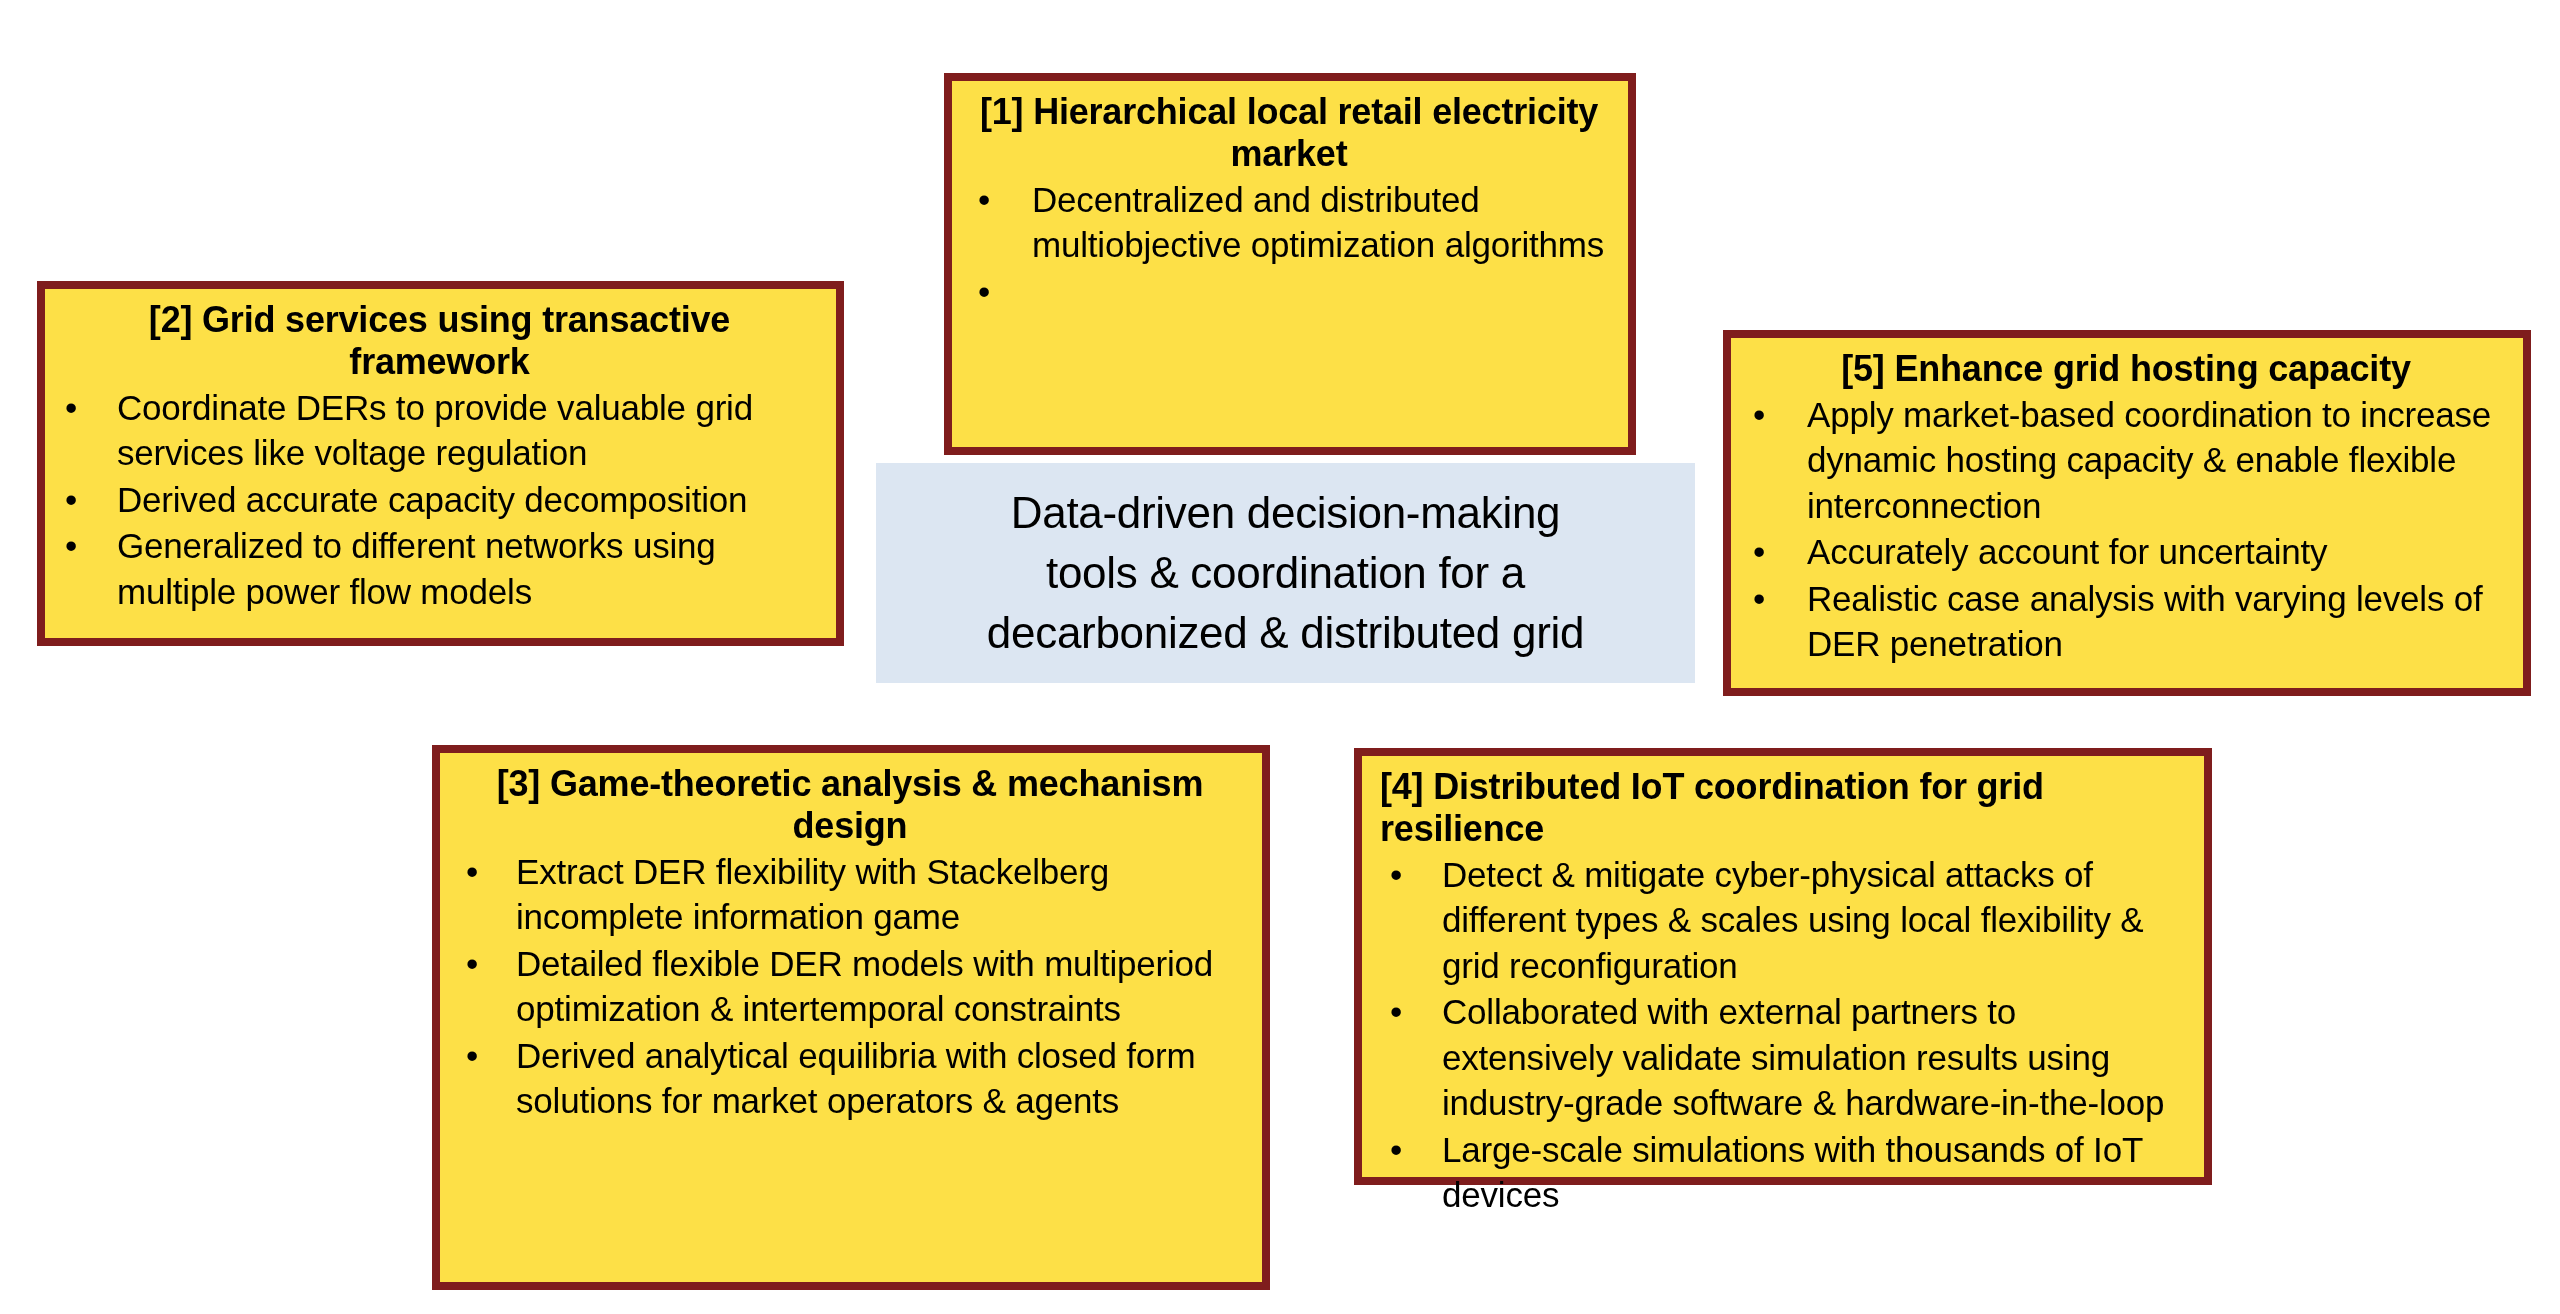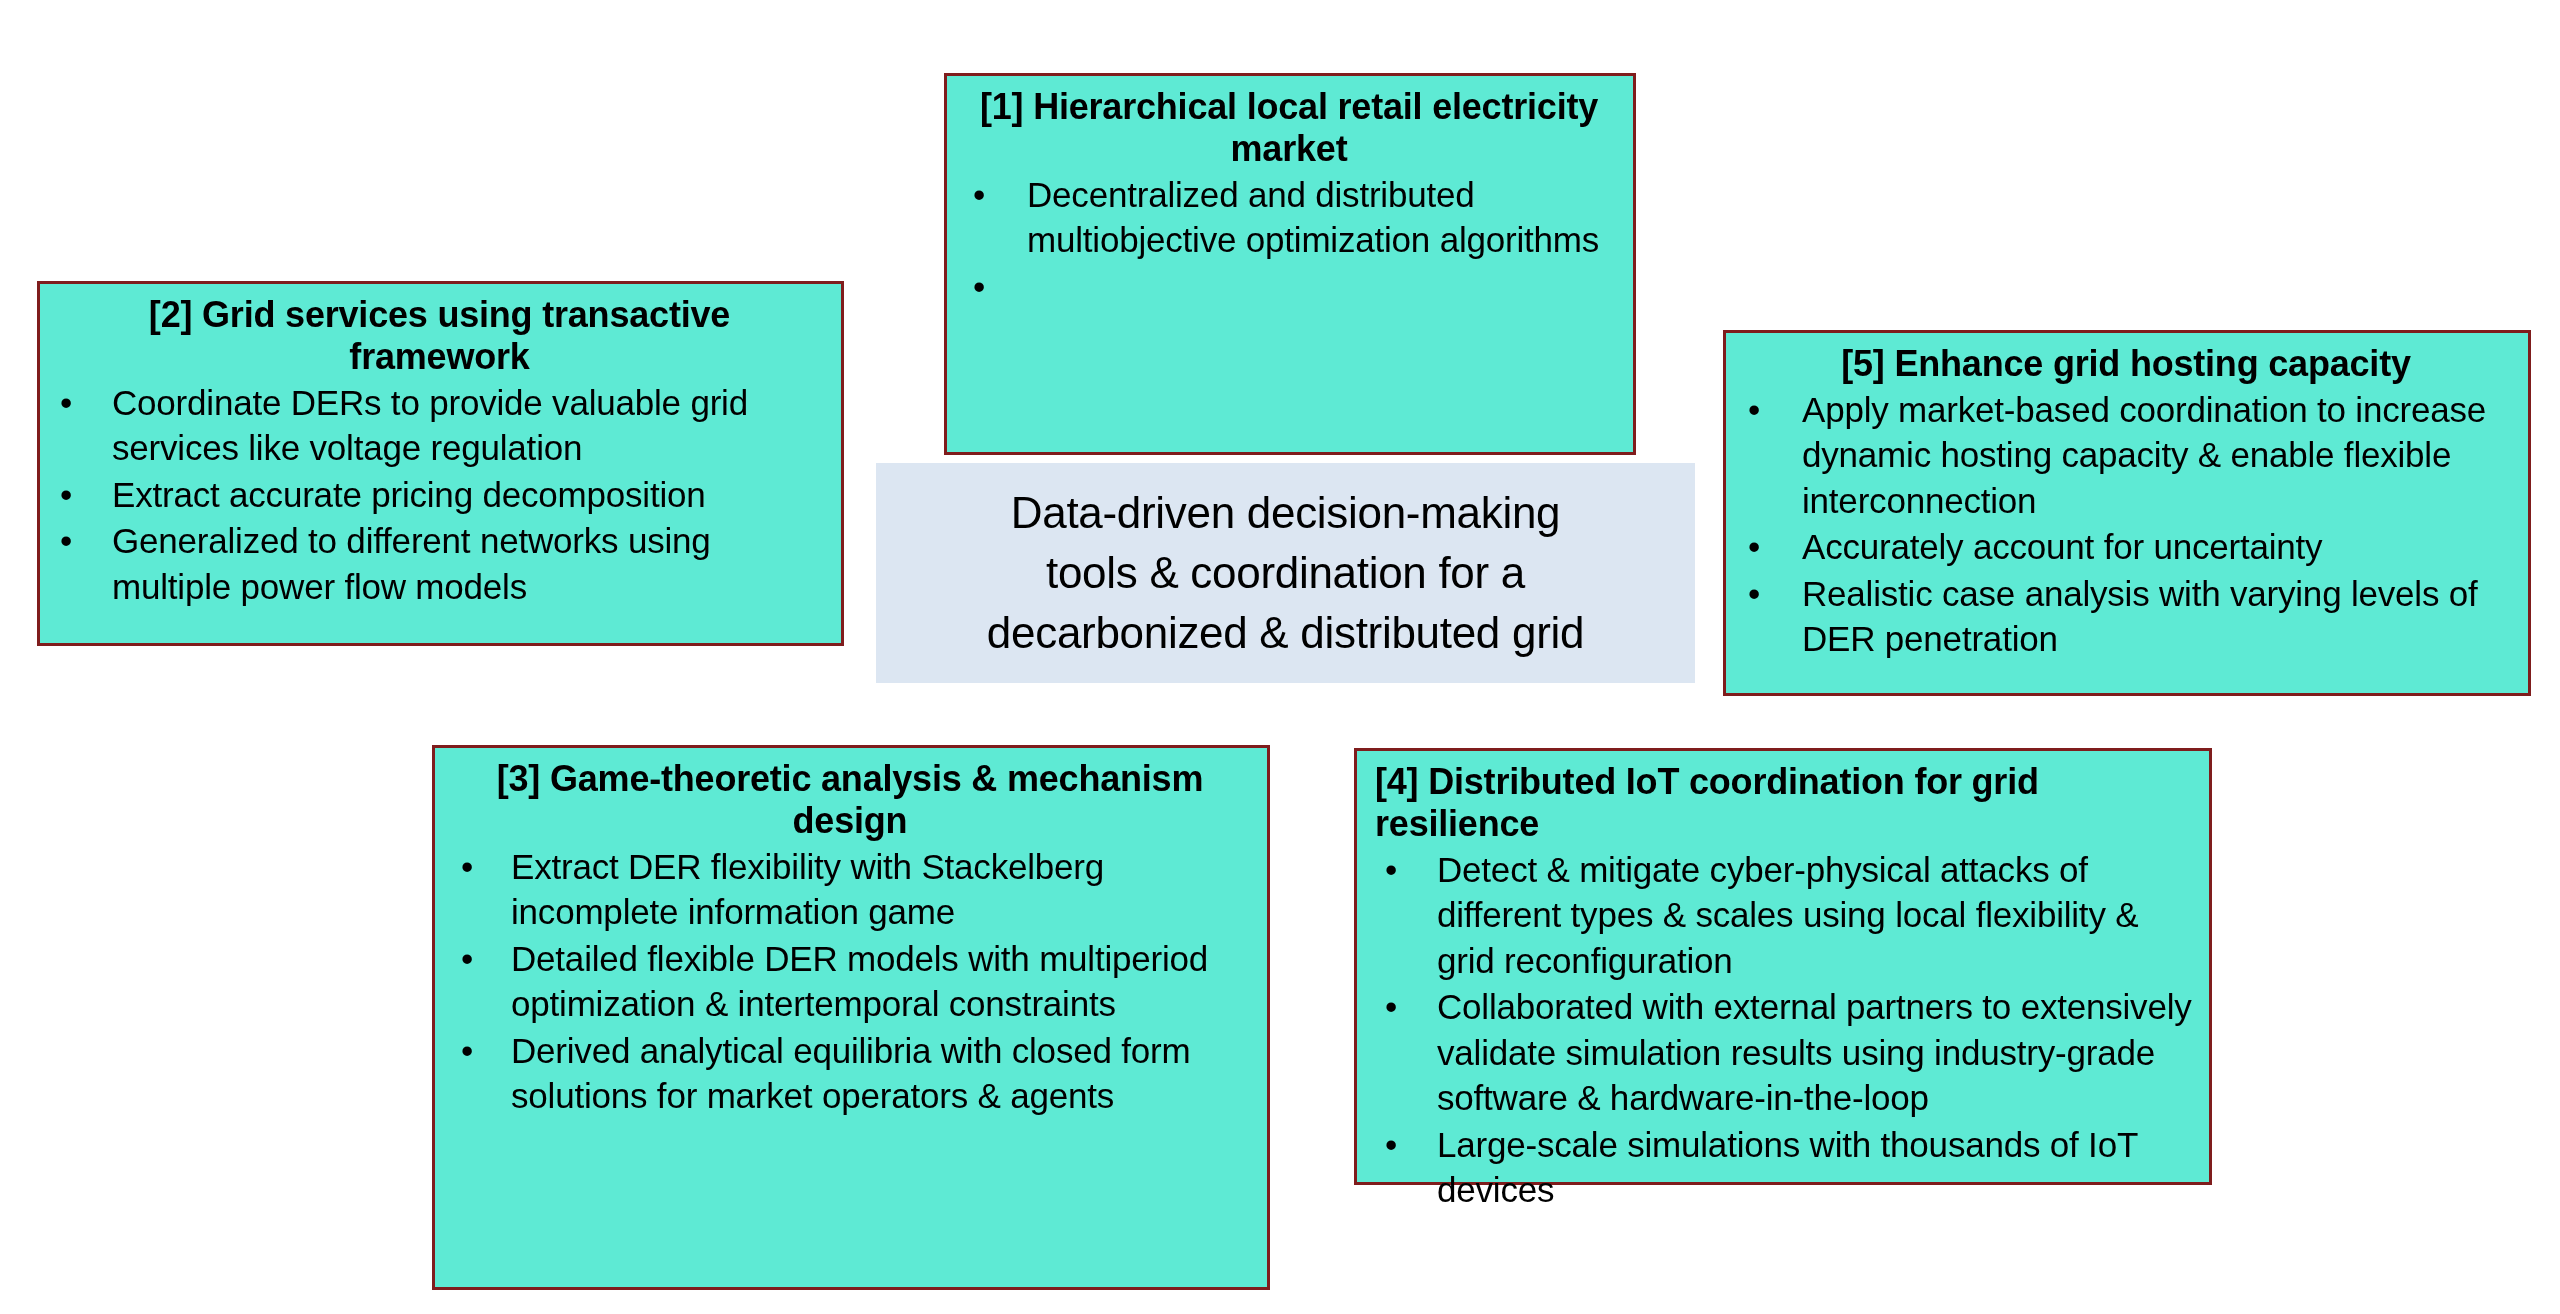--- a/index.html
+++ b/index.html
@@ -19,22 +19,22 @@
 
   .canvas {
     position: absolute;
     inset: 0;
   }
 
   
   .box {
     position: absolute;
     box-sizing: border-box;
-    background: #5eead4;
-    border: 3px solid #7f1d1d;
+    background: #fde047;
+    border: 8px solid #7f1d1d;
     padding: 10px 16px 0 14px;
   }
   .box.center-node {
     background: #dce6f2;
     border: none;
     display: flex;
     align-items: center;
     justify-content: center;
     padding: 14px 18px;
   }
@@ -119,21 +119,21 @@
     <ul class="bullets">
       <li class="bullet"><span class="dot">•</span><span>Decentralized and distributed multiobjective optimization algorithms</span></li>
       <li class="bullet"><span class="dot">•</span></li>
     </ul>
   </div>
 
   <div class="box" id="node-2">
     <div class="box-title">[2] Grid services using transactive framework</div>
     <ul class="bullets">
       <li class="bullet"><span class="dot">•</span><span>Coordinate DERs to provide valuable grid services like voltage regulation</span></li>
-      <li class="bullet"><span class="dot">•</span><span>Extract accurate pricing decomposition</span></li>
+      <li class="bullet"><span class="dot">•</span><span>Derived accurate capacity decomposition</span></li>
       <li class="bullet"><span class="dot">•</span><span>Generalized to different networks using multiple power flow models</span></li>
     </ul>
   </div>
 
   <div class="box center-node" id="node-center">
     <div class="center-text">Data-driven decision-making
 tools &amp; coordination for a
 decarbonized &amp; distributed grid</div>
   </div>
 

